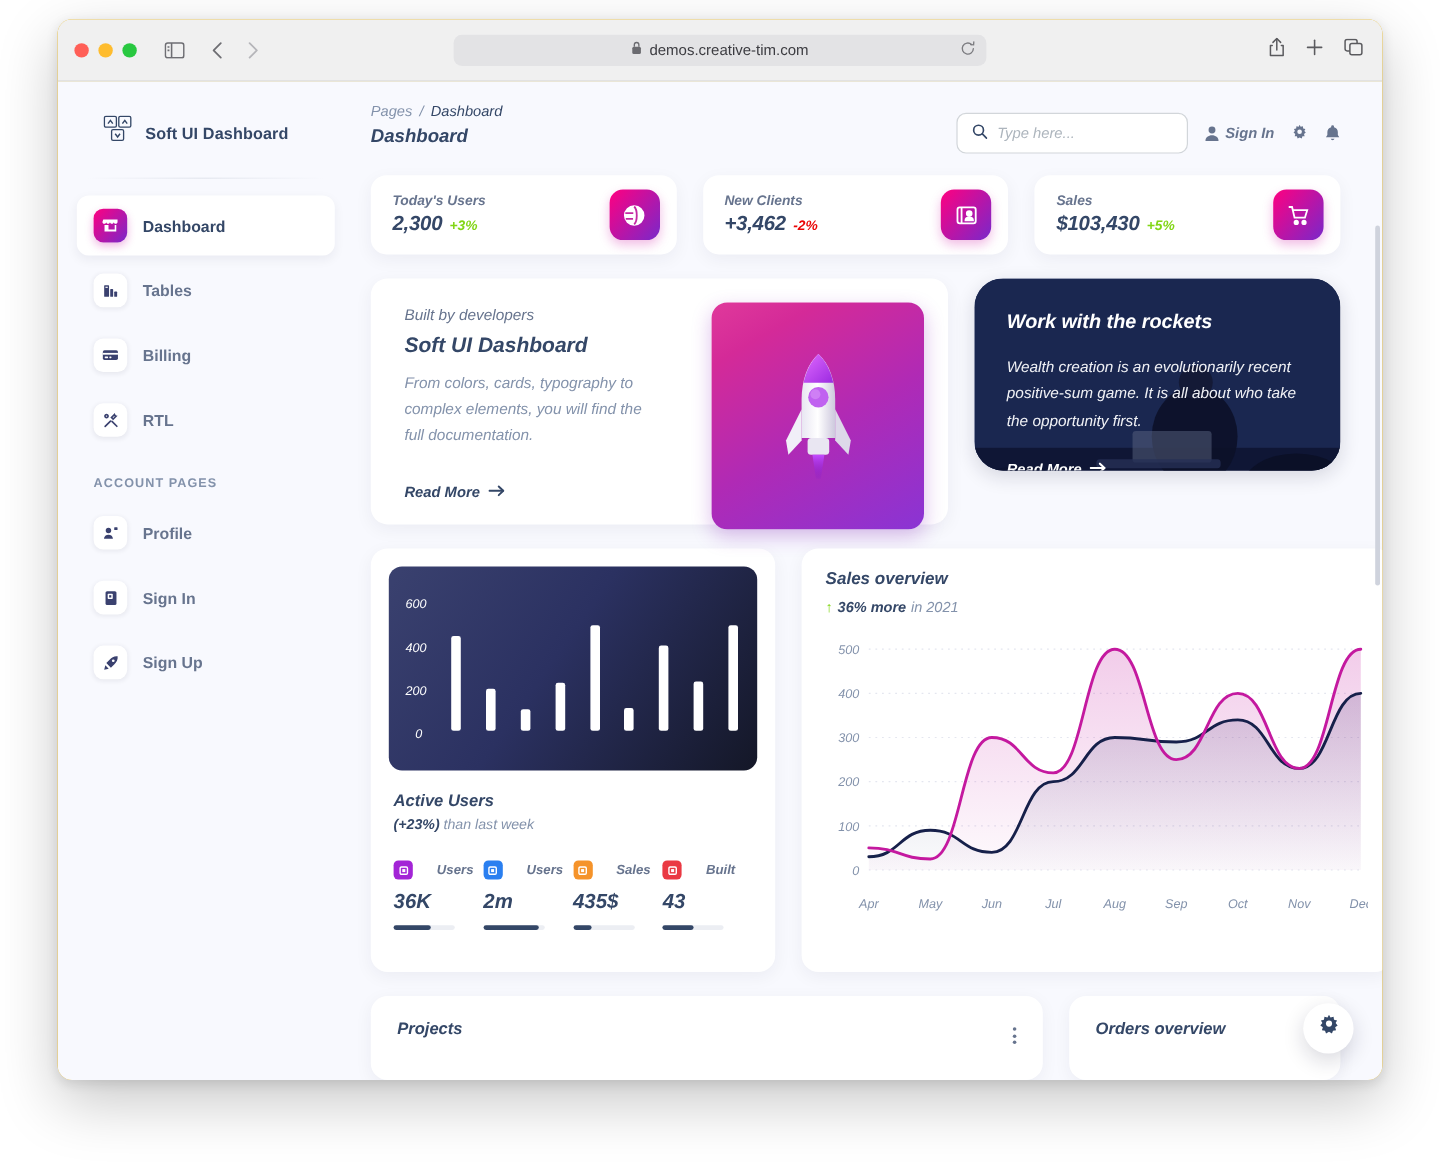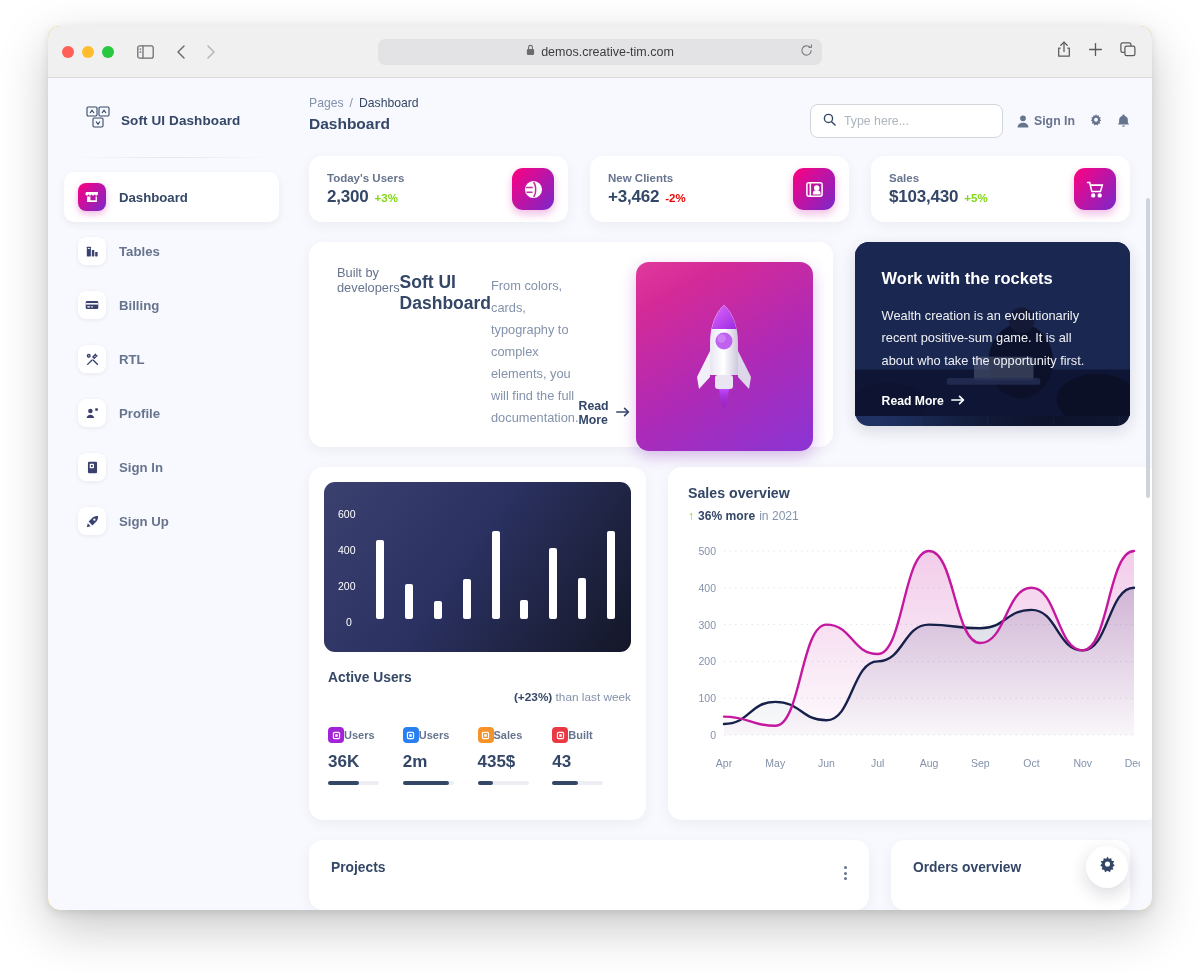--- a/index.html
+++ b/index.html
@@ -5,21 +5,21 @@
   * { box-sizing: border-box; margin: 0; padding: 0; }
   html, body {
     width: 1200px; height: 972px;
     background: #ffffff;
     font-family: "Liberation Sans", sans-serif;
     overflow: hidden;
   }
   
   #browser-window {
     position: absolute;
-    left: 48px; top: 26px;
+    left: 48px; top: 16px;
     width: 1104px; height: 884px;
     border-radius: 12px;
     background: #eab308;
     box-shadow: 0 18px 50px rgba(0,0,0,0.22), 0 3px 10px rgba(0,0,0,0.10);
     overflow: hidden;
   }
   #browser-chrome {
     height: 52px; width: 100%;
     background: #f0f0f0;
     border-bottom: 1px solid #dadada;
@@ -87,21 +87,21 @@
   .nav-icon.grad {
     background: linear-gradient(310deg,#7928ca,#ff0080);
     color: #ffffff; box-shadow: 0 3px 7px rgba(203,12,159,0.30);
   }
   #nav-section-label {
     font-size: 10.5px; font-weight: 700; letter-spacing: .9px;
     color: #8392ab; padding: 18px 14px 6px 14px; text-transform: uppercase;
   }
 
   
-  #main { flex: 1; padding: 18px 22px 0 14px; overflow: hidden; position: relative; }
+  #main { flex: 1; padding: 18px 35px 0 14px; overflow: hidden; position: relative; font-style: italic; }
   #topbar { display: flex; align-items: flex-start; justify-content: space-between; height: 52px; }
   #breadcrumb { font-size: 12.2px; color: #8392ab; display: flex; gap: 6px; }
   #breadcrumb .crumb-current { color: #344767; }
   #page-title { font-size: 15.5px; font-weight: 700; color: #344767; margin-top: 5px; }
   #topbar-right { display: flex; align-items: center; gap: 14px; margin-top: 8px; }
   #search-box {
     width: 193px; height: 34px; border: 1px solid #d2d6da; border-radius: 8px;
     background: #fff; display: flex; align-items: center; gap: 8px; padding: 0 12px;
     font-size: 12.3px; color: #adb5bd;
   }
@@ -129,34 +129,34 @@
     color: #fff; box-shadow: 0 4px 9px rgba(203,12,159,0.28);
   }
 
   
   #mid-row { display: flex; gap: 22px; margin-top: 20px; }
   #builtby-card {
     flex: 0 0 481px; height: 205px; background: #fff; border-radius: 14px;
     box-shadow: 0 4px 14px rgba(20,20,50,0.05);
     display: flex; padding: 20px; position: relative;
   }
-  #builtby-left { flex: 1; display: flex; flex-direction: row; padding: 3px 6px 0 8px; }
+  #builtby-left { flex: 1; display: flex; flex-direction: column; padding: 3px 6px 0 8px; }
   #builtby-eyebrow { font-size: 12.8px; color: #67748e; }
   #builtby-title { font-size: 17.5px; font-weight: 700; color: #344767; margin-top: 7px; }
   #builtby-desc { font-size: 12.8px; color: #8392ab; line-height: 1.72; margin-top: 10px; max-width: 215px; }
   #builtby-readmore { margin-top: auto; font-size: 12.3px; font-weight: 700; color: #344767; display: flex; align-items: center; gap: 7px; }
   #rocket-tile {
     width: 177px; height: 189px; border-radius: 13px;
     background: linear-gradient(150deg,#e0399b 0%, #d42a98 18%, #b02ab5 55%, #8a34d4 100%);
     display: flex; align-items: center; justify-content: center;
     box-shadow: 0 6px 16px rgba(140,40,190,0.28);
   }
 
   #rockets-card {
-    flex: 1; height: 184px; border-radius: 14px; position: relative; overflow: hidden;
+    flex: 1; height: 160px; border-radius: 24px; position: relative; overflow: hidden;
     background:
       radial-gradient(ellipse at 72% 82%, rgba(12,16,36,0.96) 0%, rgba(12,16,36,0) 58%),
       linear-gradient(125deg, #1c2b57 0%, #203263 35%, #16224a 70%, #101a3a 100%);
     box-shadow: 0 5px 16px rgba(20,20,50,0.14);
   }
   #rockets-card::before {
     content: ""; position: absolute; inset: 0;
     background:
       linear-gradient(90deg, rgba(255,255,255,0.05) 1px, transparent 1px) 0 0/66px 100%,
       linear-gradient(180deg, rgba(255,255,255,0.035) 1px, transparent 1px) 0 0/100% 54px;
@@ -177,25 +177,25 @@
   }
   #bar-chart-panel {
     height: 170px; border-radius: 11px;
     background: linear-gradient(125deg,#3a416f 0%, #2b3161 45%, #141727 100%);
     position: relative; padding: 16px 14px 10px 14px;
   }
   .bar-ytick { position: absolute; left: 14px; font-size: 10.5px; color: #fff; font-weight: 400; }
   #bars { position: absolute; left: 52px; right: 16px; bottom: 33px; height: 106px; display: flex; align-items: flex-end; justify-content: space-between; }
   .bar { width: 8px; background: #ffffff; border-radius: 2px; }
   #au-title { font-size: 13.8px; font-weight: 700; color: #344767; margin: 18px 0 0 4px; }
-  #au-sub { font-size: 11.8px; color: #8392ab; margin: 5px 0 0 4px; text-align: right; }
+  #au-sub { font-size: 11.8px; color: #8392ab; margin: 5px 0 0 4px; }
   #au-sub b { color: #344767; }
   #au-stats { display: flex; margin-top: 23px; padding: 0 4px; }
   .au-stat { flex: 1; }
-  .au-head { display: flex; align-items: center; gap: 0; }
+  .au-head { display: flex; align-items: center; gap: 20px; }
   .au-badge { width: 16px; height: 16px; border-radius: 4px; display: flex; align-items: center; justify-content: center; color: #fff; }
   .au-name { font-size: 11px; color: #67748e; font-weight: 600; }
   .au-value { font-size: 17px; font-weight: 700; color: #344767; margin-top: 9px; }
   .au-track { height: 4px; border-radius: 2px; background: #eceef3; margin-top: 9px; width: 51px; }
   .au-fill { height: 100%; border-radius: 2px; background: #344767; }
 
   #sales-card {
     flex: 1; background: #fff; border-radius: 14px;
     box-shadow: 0 4px 14px rgba(20,20,50,0.05);
     padding: 18px 20px; height: 353px; position: relative;
@@ -356,20 +356,21 @@
           <svg width="13" height="13" viewBox="0 0 16 16" fill="none" stroke="currentColor" stroke-width="1.7" stroke-linecap="round">
               <path d="M2 14l5.5-5.5"></path>
               <path d="M11.5 1.8l-3 3 1.7 1.7 3-3a2.6 2.6 0 0 1-1.7-1.7z"></path>
               <path d="M14 13.8L9 8.8"></path>
               <circle cx="3.4" cy="3.4" r="1.6"></circle>
             </svg>
         </span>
         <span>RTL</span>
       </div>
 
+      <div id="nav-section-label">ACCOUNT PAGES</div>
 
       <div class="nav-item">
         <span class="nav-icon">
           <svg width="13" height="13" viewBox="0 0 16 16" fill="currentColor">
               <circle cx="5.4" cy="5" r="2.8"></circle>
               <path d="M.8 13.6c0-2.6 2.1-4.2 4.6-4.2s4.6 1.6 4.6 4.2z"></path>
               <rect x="11.3" y="1.6" width="3.4" height="3" rx=".6"></rect>
             </svg>
         </span>
         <span>Profile</span>

